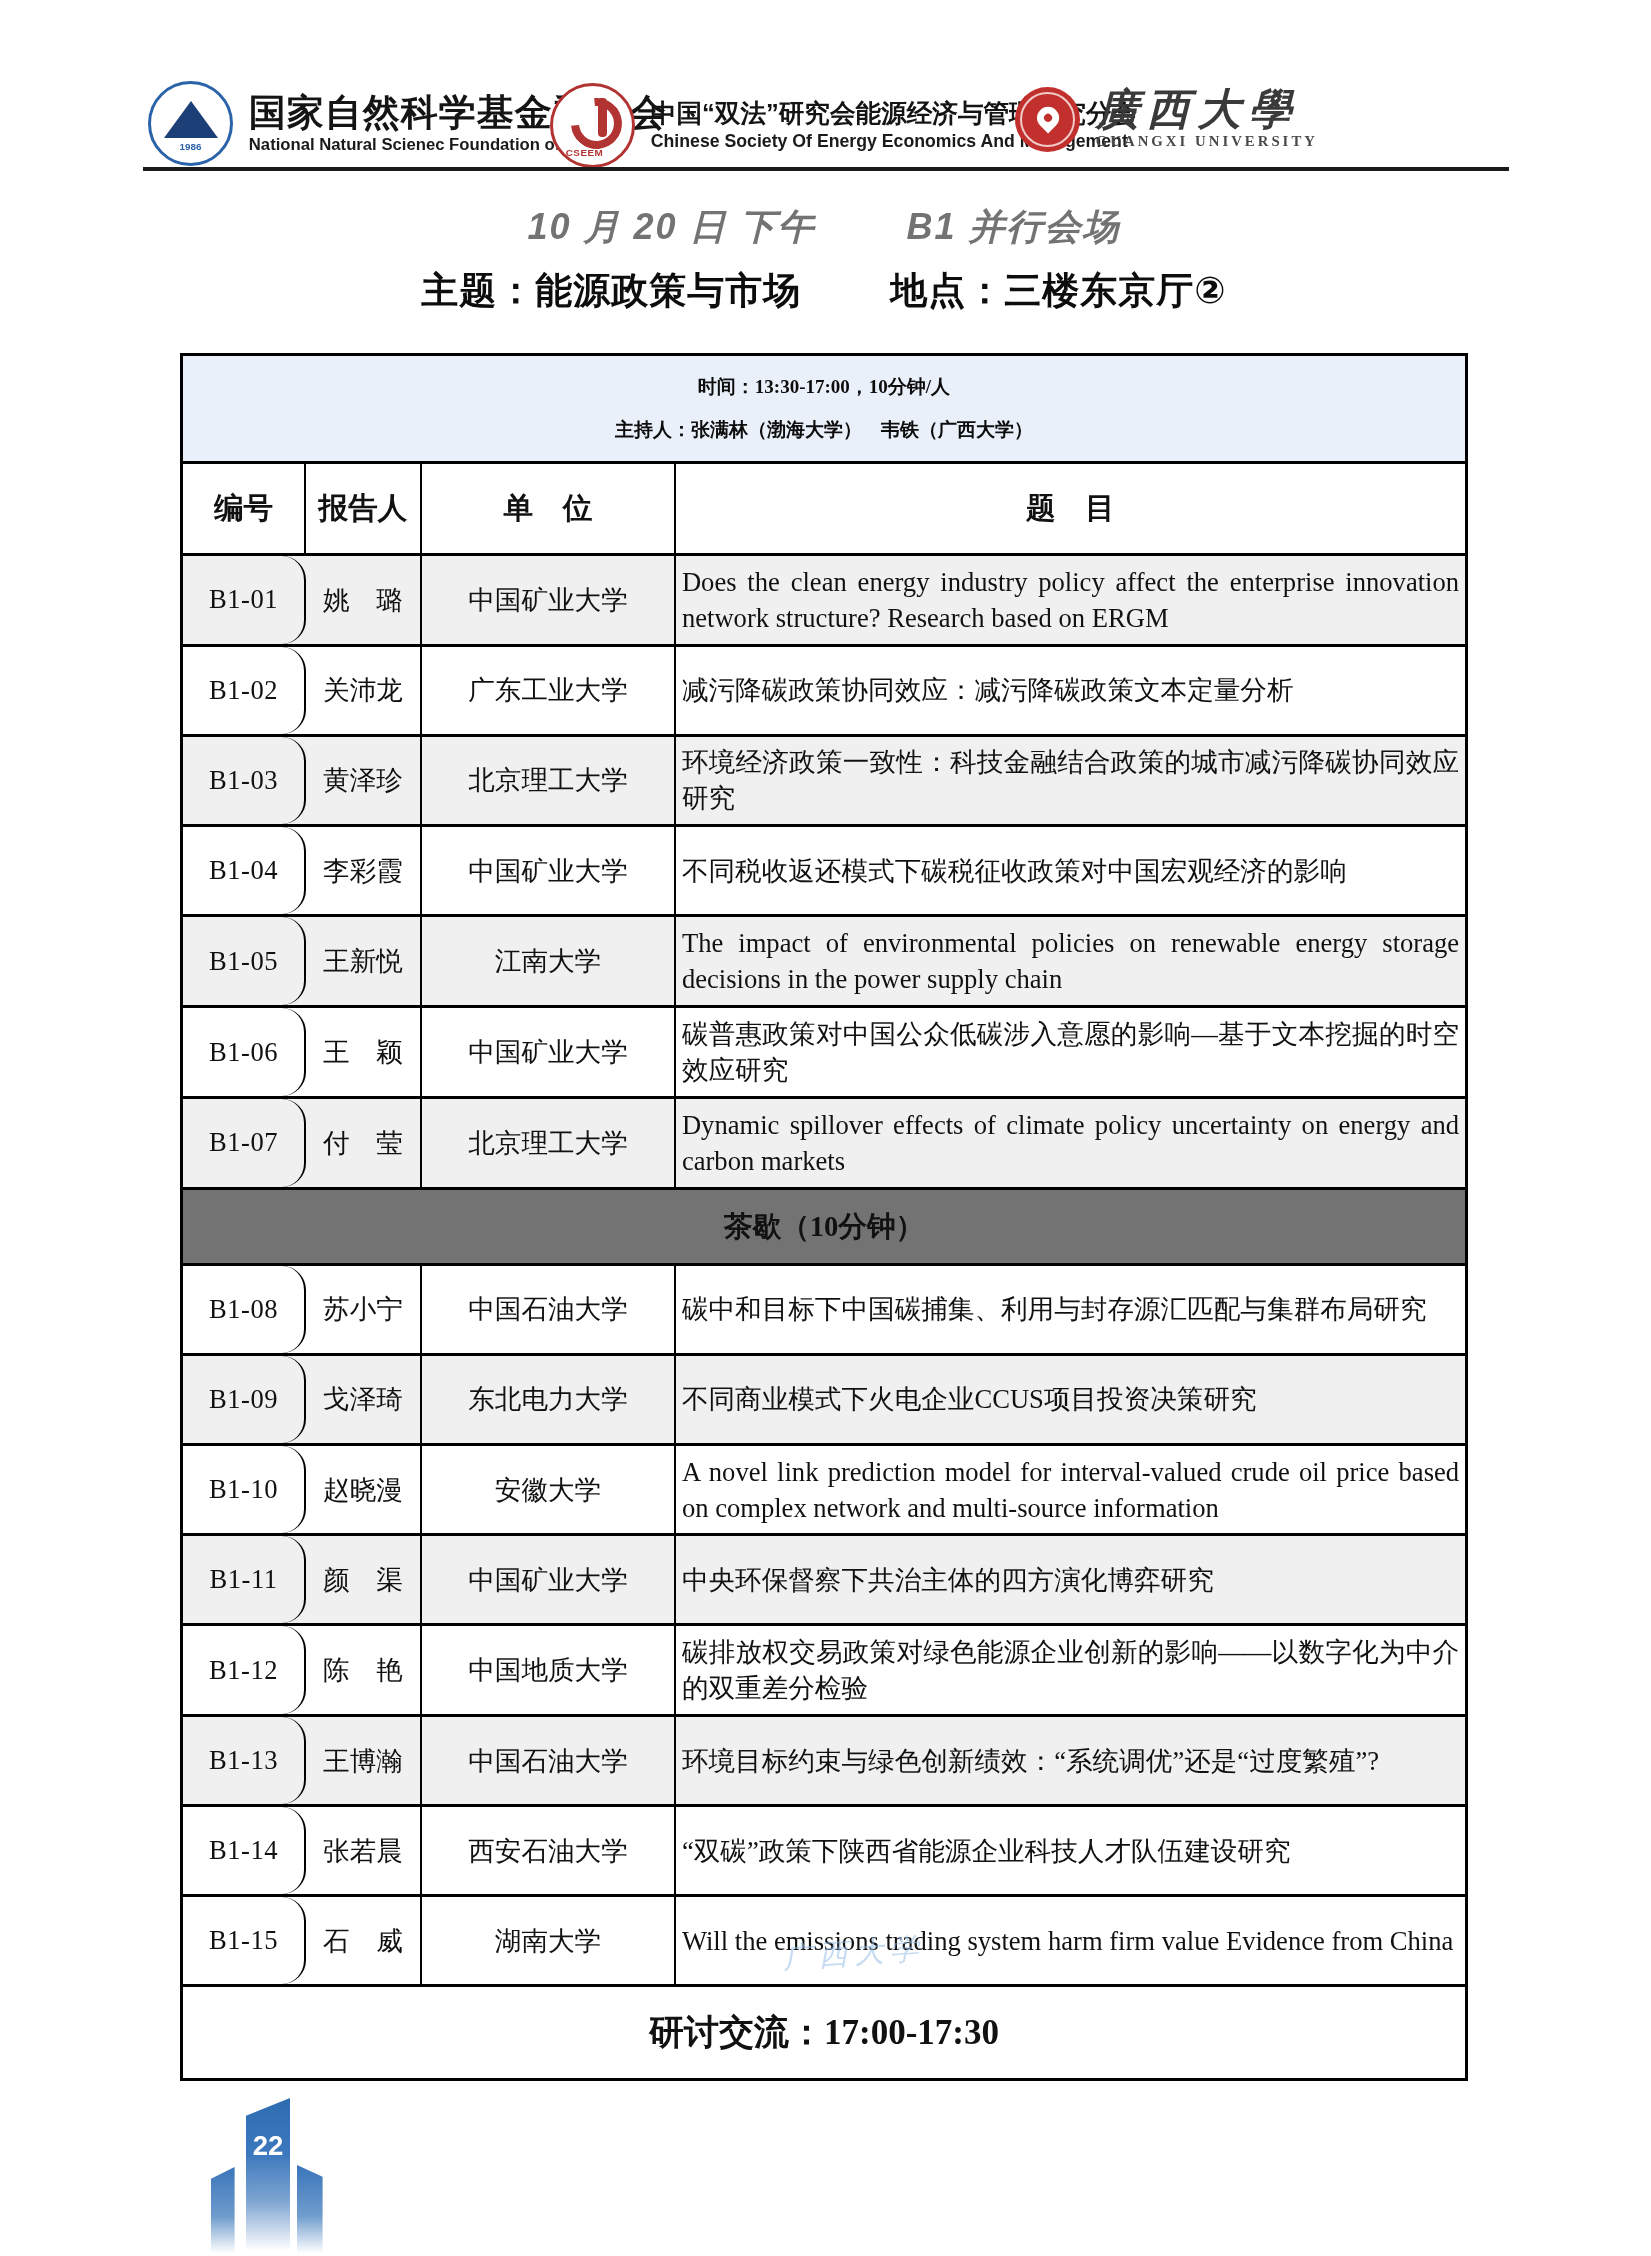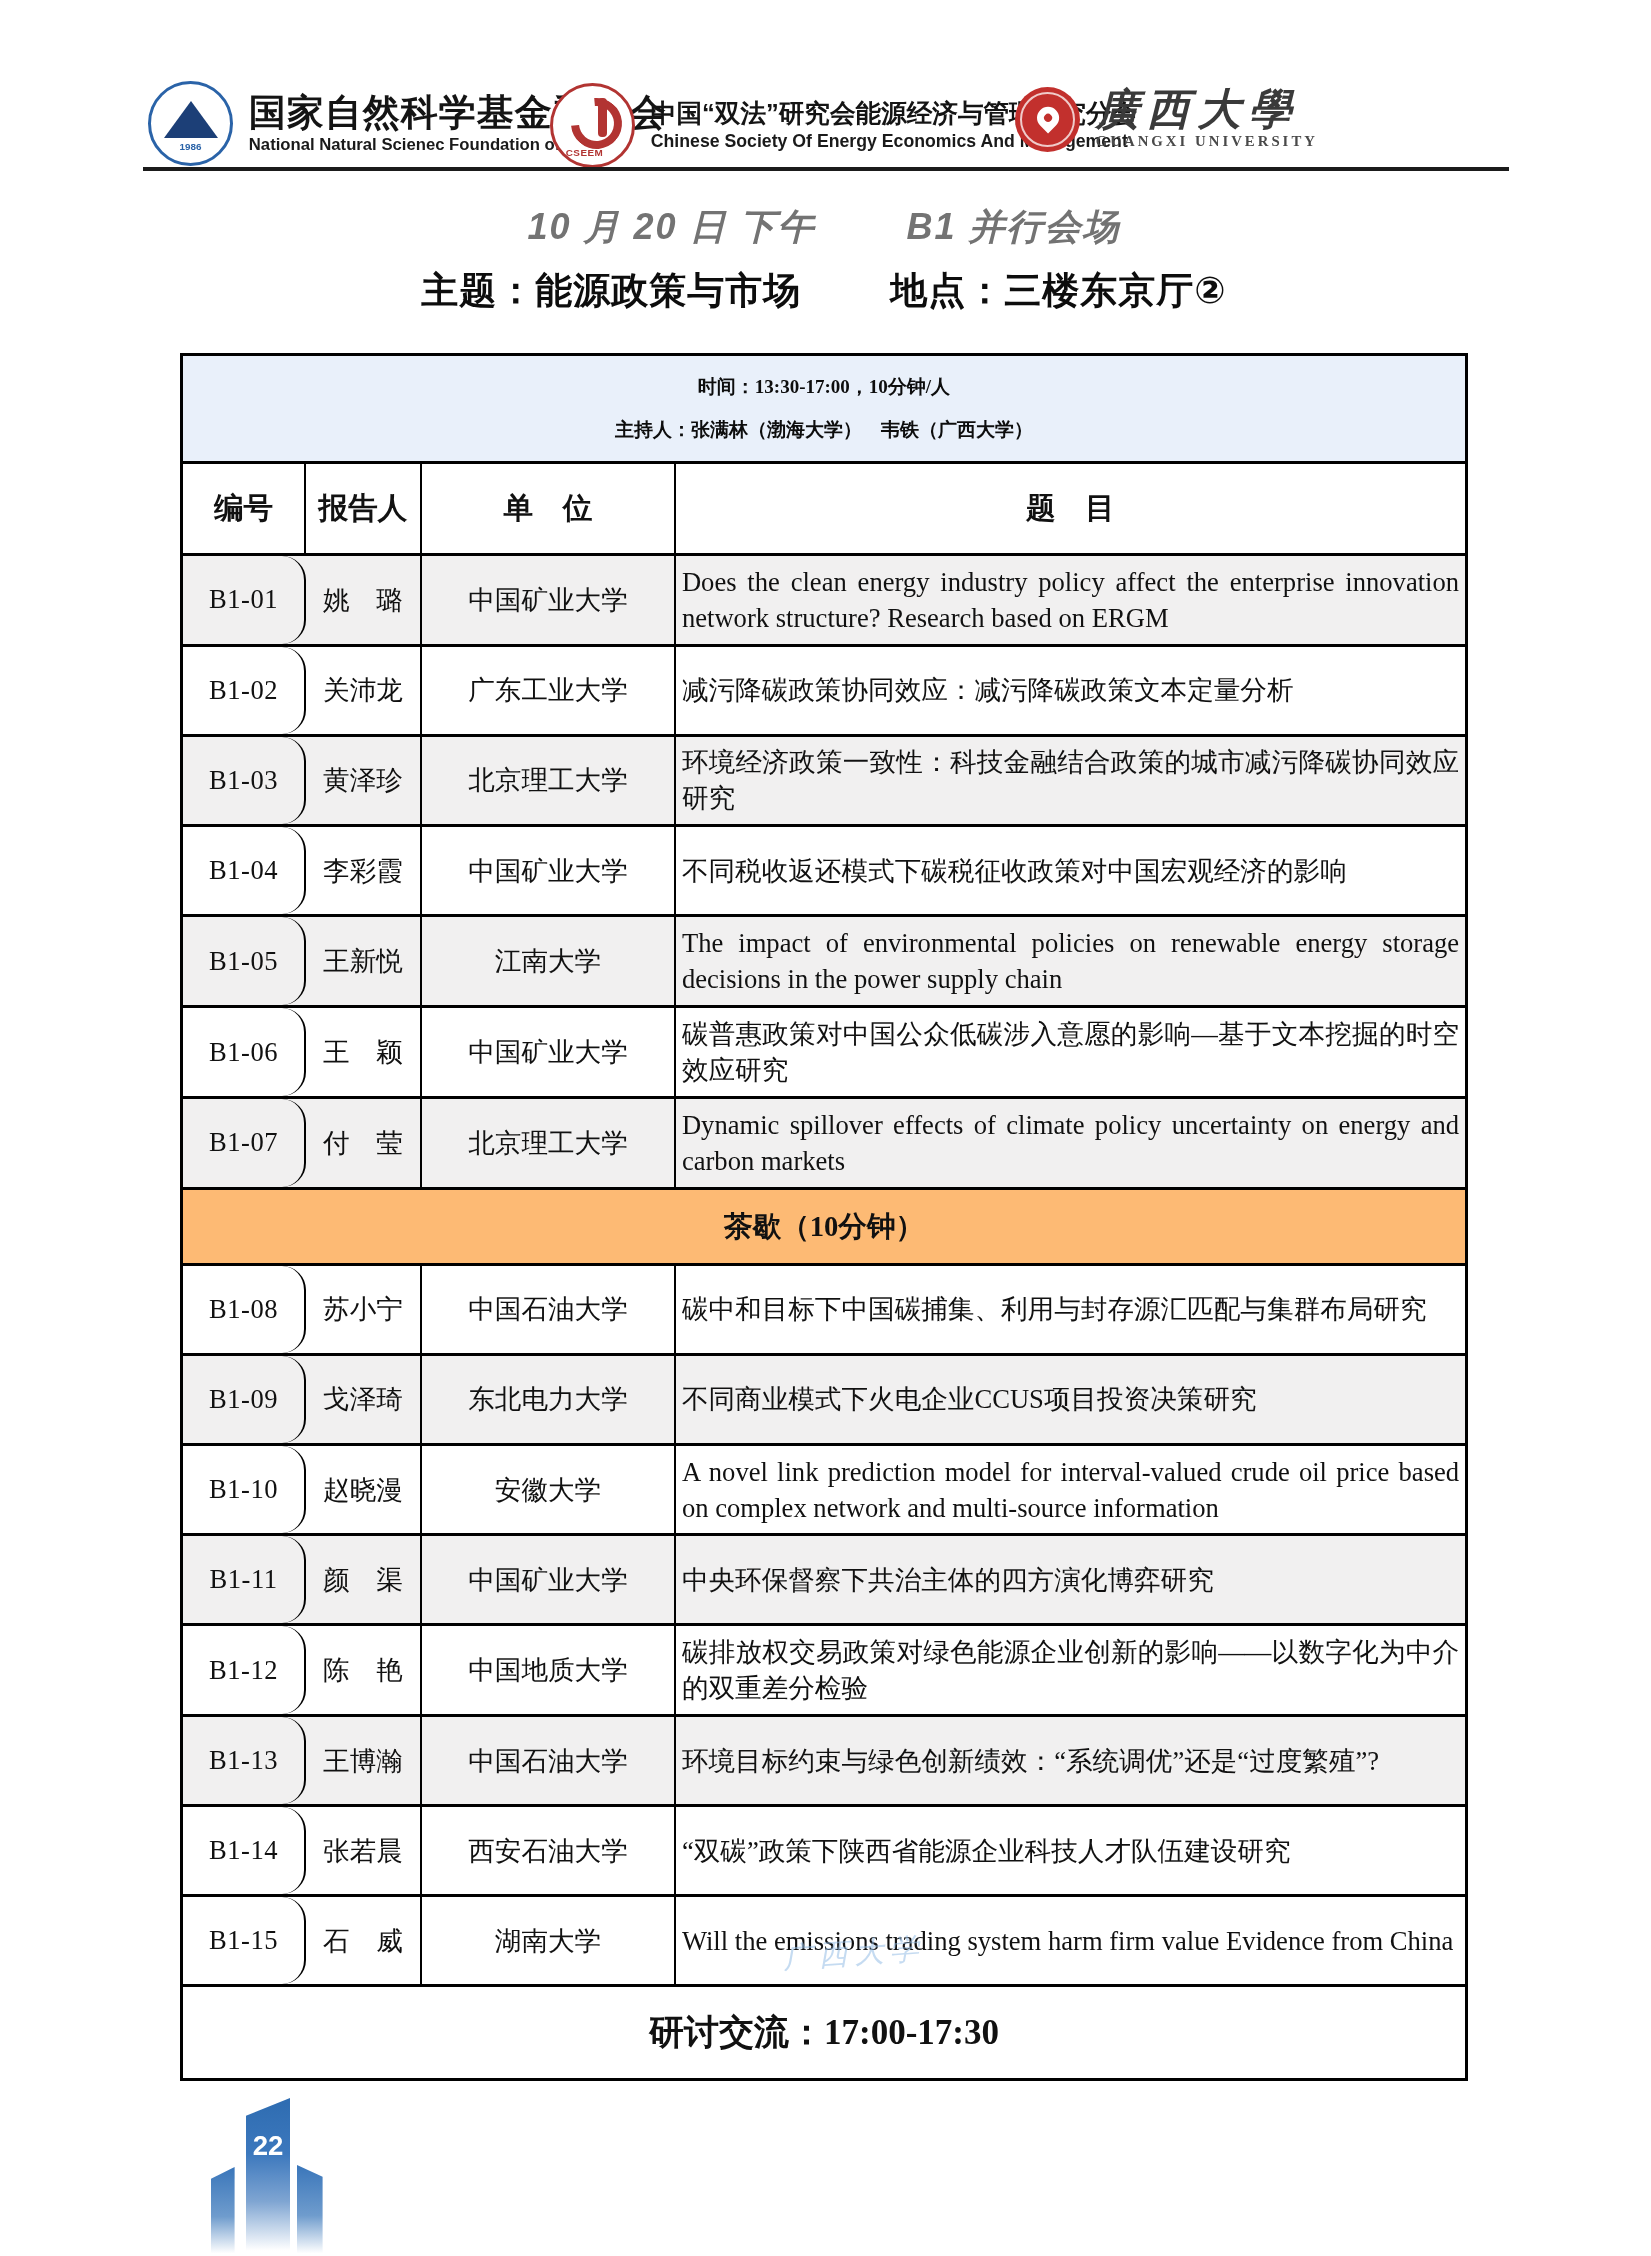--- a/index.html
+++ b/index.html
@@ -80,21 +80,21 @@
     font-family:"Liberation Sans","DejaVu Sans",sans-serif; }
   .cell-id { font-size:26.6px; letter-spacing:0.5px;border-radius:24px; }
   .cell-presenter { font-size:26.6px; }
   .cell-affiliation { font-size:26.6px; }
   .cell-title { justify-content:flex-start; }
   .cell-title span { display:block; width:100%; font-size:26.6px; line-height:36px;
     text-align:justify; }
 
   .full-row { border-bottom:3px solid #000; display:flex; align-items:center;
     justify-content:center; }
-  .break-row { background:#fdba74; min-height:73px; }
+  .break-row { background:#737373; min-height:73px; }
   .break-row .txt { font-size:28.6px; font-weight:bold; }
   .footer-row { background:transparent; min-height:91px; border-bottom:none; }
   .footer-row .txt { font-size:35px; font-weight:bold; }
 
   
   .skyline { position:absolute; left:0; bottom:0; width:1652px; height:453px; z-index:-1; }
   .watermark { position:absolute; left:783px; top:1933px; font-size:29.6px; font-style:italic;
     color:rgba(150,190,230,.55); letter-spacing:5.9px; transform:rotate(-4deg); }
 
   .pg-tower { position:absolute; }

